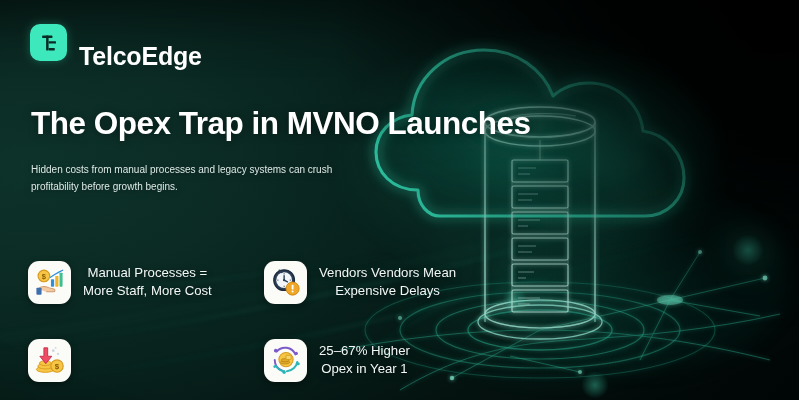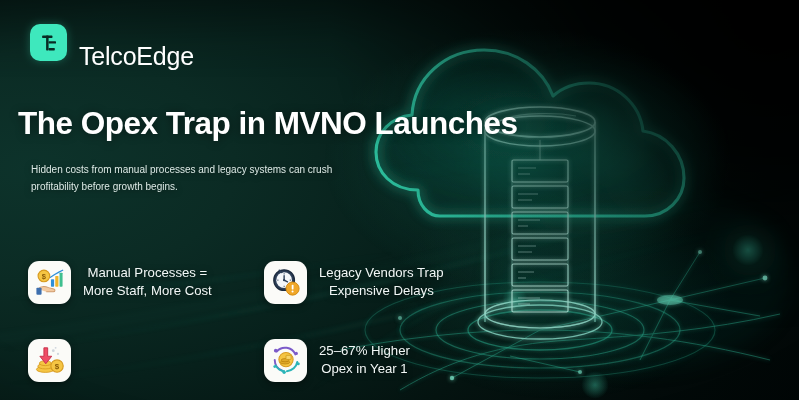--- a/index.html
+++ b/index.html
@@ -61,29 +61,29 @@
   .logo-mark {
     width: 37px; height: 37px;
     border-radius: 10px;
     background: #3ee8bd;
     display: flex; align-items: center; justify-content: center;
     box-shadow: 0 0 9px rgba(62,232,189,0.30);
   }
   .logo-text {
     color: #ffffff;
     font-size: 25px;
-    font-weight: 400;
+    font-weight: 700;
     letter-spacing: -0.2px;
     margin-top: 28px;
   }
 
   
   .headline {
     position: absolute;
-    left: 18px; top: 85px;
+    left: 31px; top: 85px;
     width: 520px;
     color: #ffffff;
     font-size: 31.5px;
     font-weight: 700;
     letter-spacing: -0.5px;
     line-height: 1.14;
     text-shadow: 0 1px 10px rgba(0,0,0,0.45);
   }
 
   
@@ -355,21 +355,21 @@
           </g>
           <path d="M14,14 L14,9.2" stroke="#2c3e57" stroke-width="1.5" stroke-linecap="round"></path>
           <path d="M14,14 L17.6,15.8" stroke="#2c3e57" stroke-width="1.5" stroke-linecap="round"></path>
           <circle cx="14" cy="14" r="1.2" fill="#2c3e57"></circle>
           <path d="M9,3.6 L11.5,5.6" stroke="#2c3e57" stroke-width="2" stroke-linecap="round"></path>
           <circle cx="23" cy="23" r="7" fill="#f0a728" stroke="#d08a13" stroke-width="1"></circle>
           <rect x="22.1" y="18.8" width="1.9" height="5.2" rx="0.9" fill="#ffffff"></rect>
           <circle cx="23" cy="26.2" r="1.1" fill="#ffffff"></circle>
         </svg>
       </div>
-      <div class="feature-label">Legacy Vendors Trap
+      <div class="feature-label">Vendors Vendors Mean
 Expensive Delays</div>
     </div>
 
     <div class="feature">
       <div class="feature-icon">
         <svg width="30" height="30" viewBox="0 0 32 32">
           <g fill="#f5c543" stroke="#d79a1f" stroke-width="0.9">
             <ellipse cx="11" cy="26" rx="9.5" ry="3.2"></ellipse>
             <ellipse cx="11" cy="22.6" rx="8" ry="2.9"></ellipse>
             <ellipse cx="11" cy="19.4" rx="6.3" ry="2.6"></ellipse>

